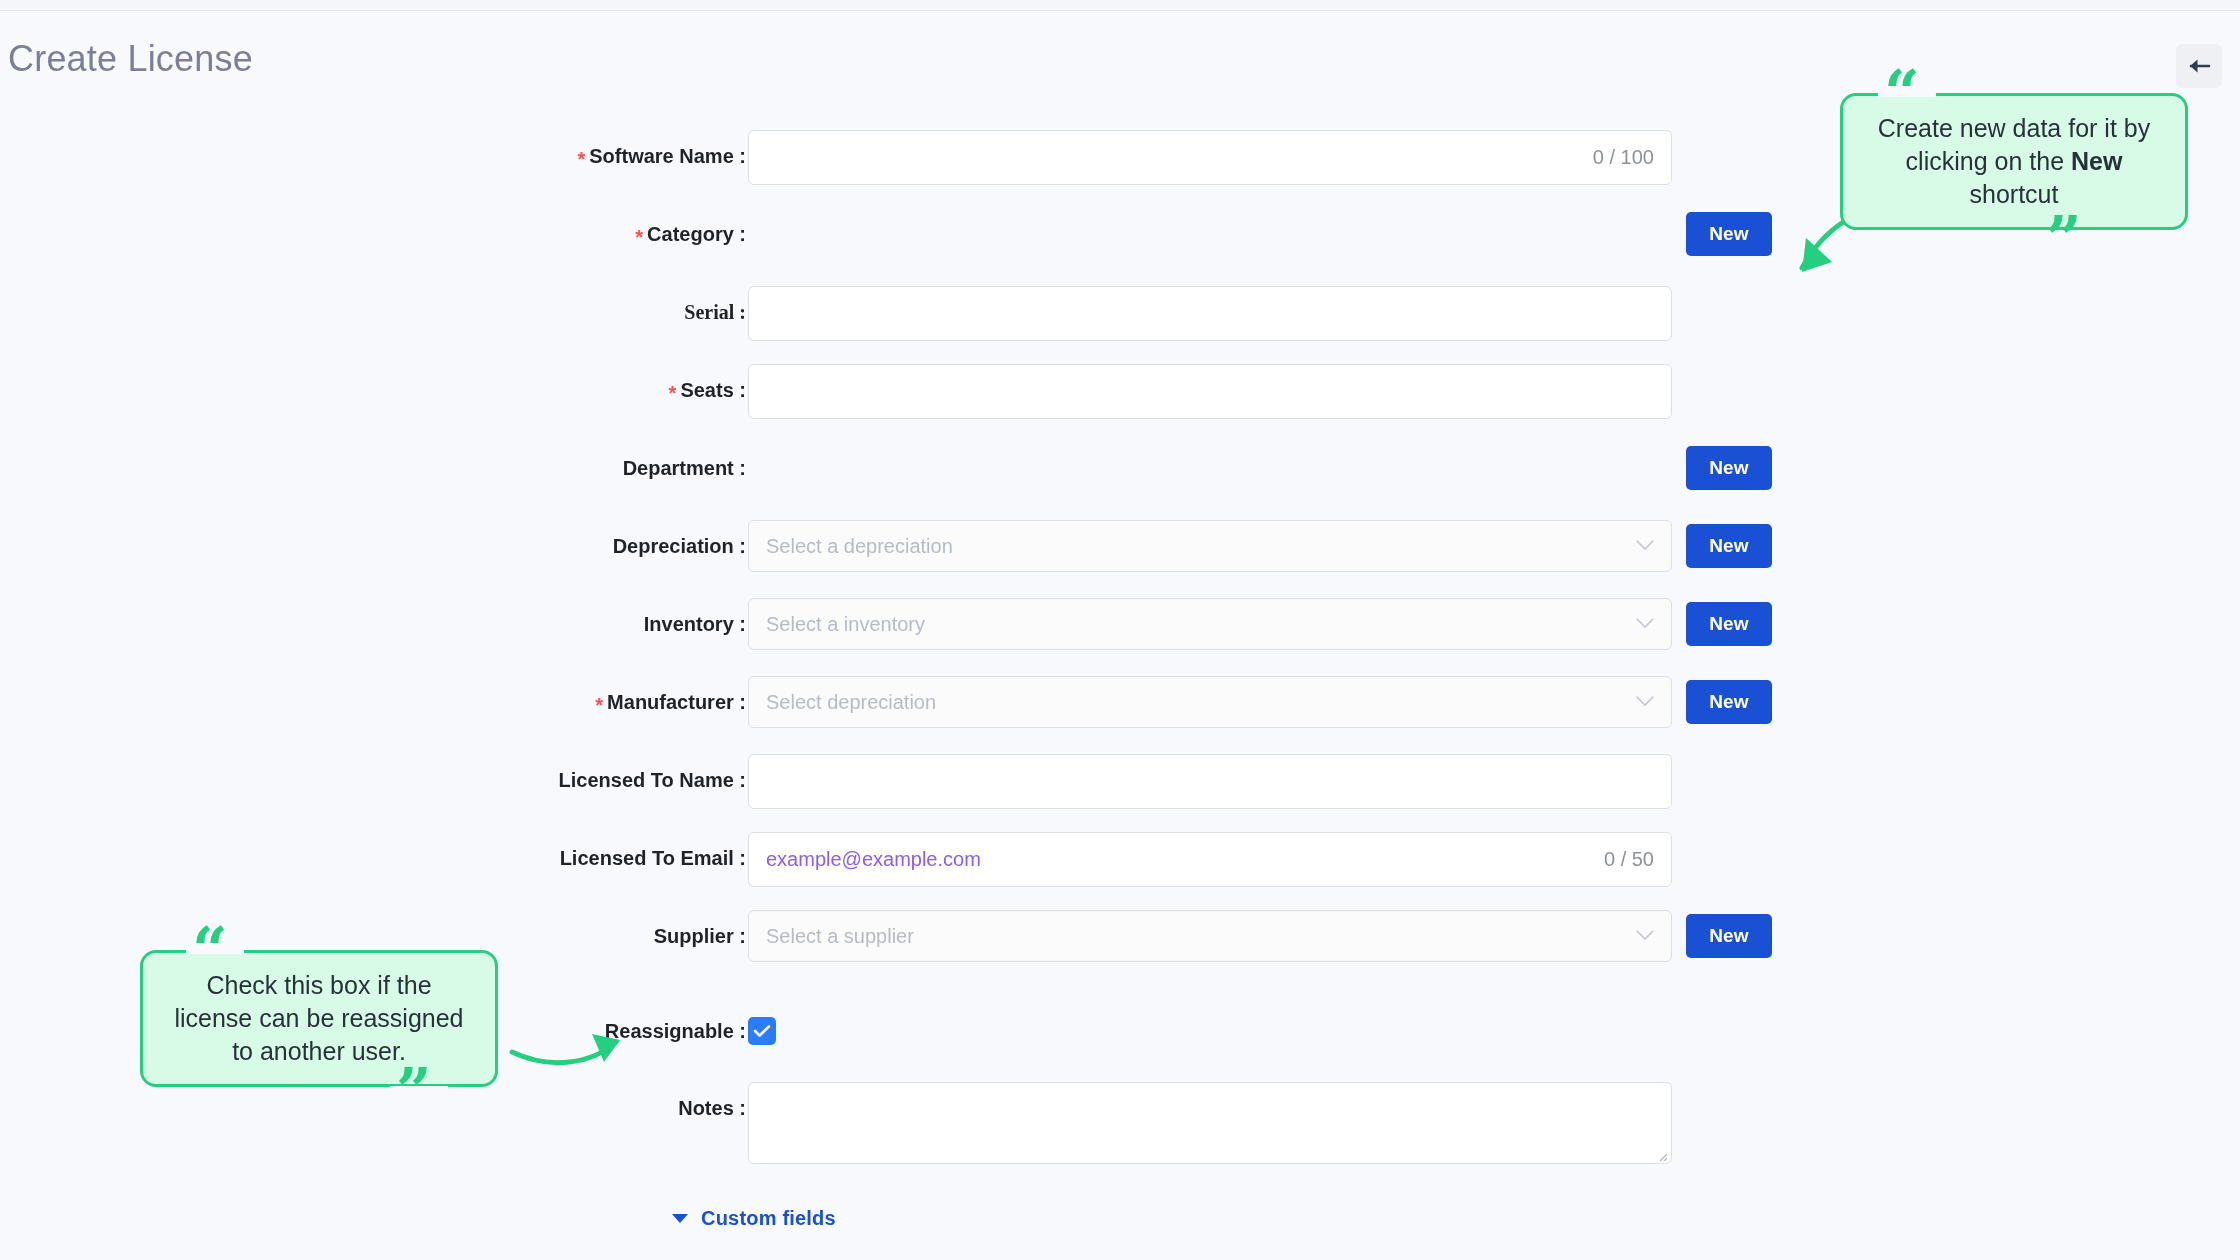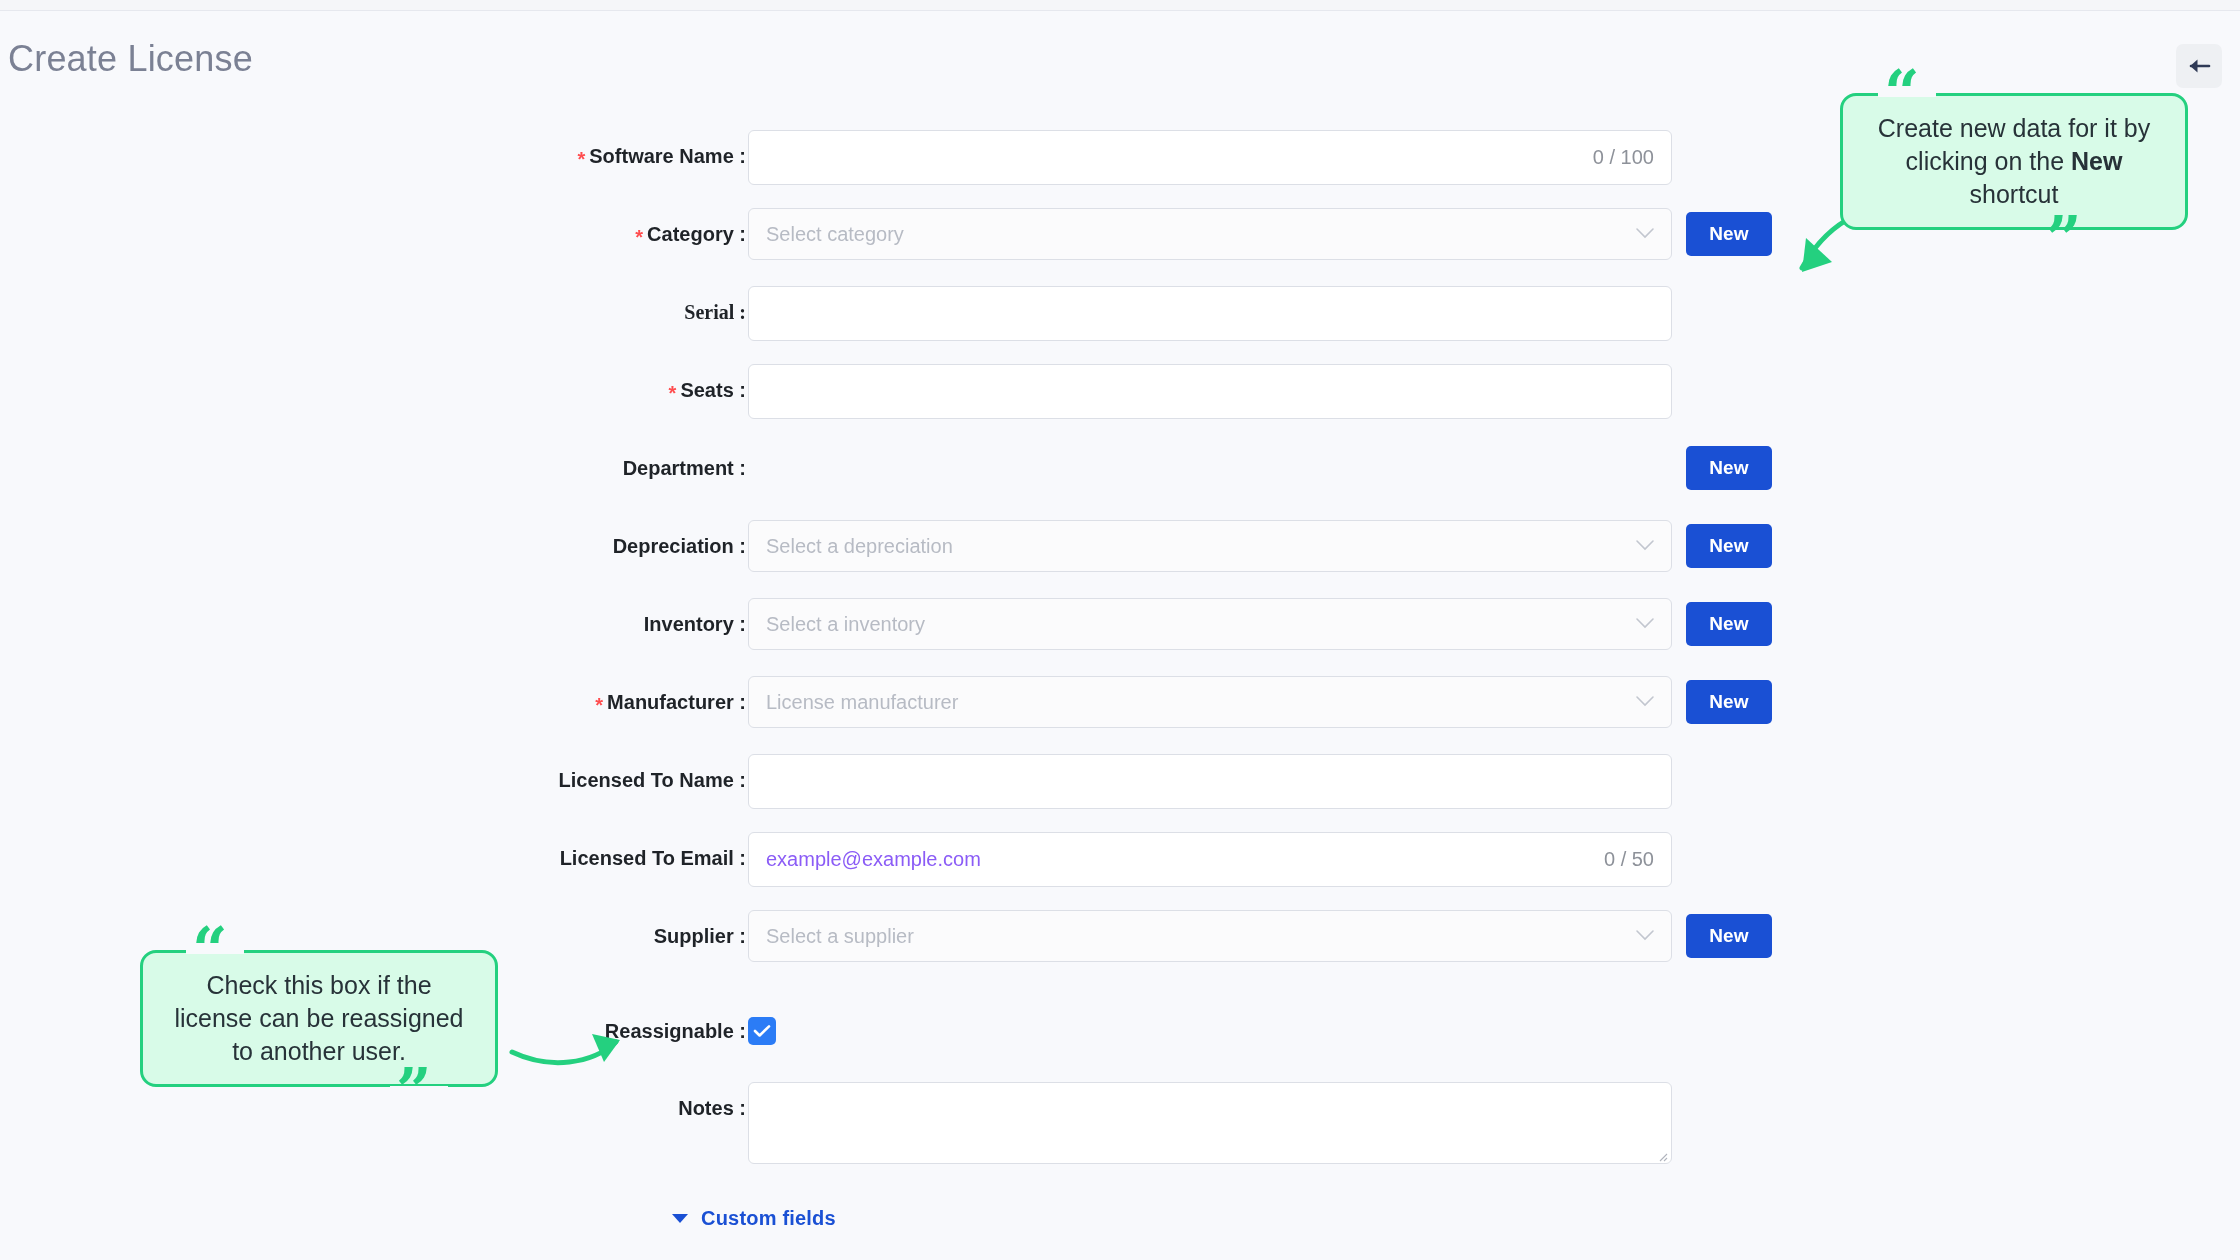--- a/index.html
+++ b/index.html
@@ -258,28 +258,20 @@
         <div class="lbl"><span class="req">*</span><span>Software Name :</span></div>
         <div class="ctl">
           <div class="input-box">
             <span class="ph"></span>
             <span class="counter">0 / 100</span>
           </div>
         </div>
       </div>
       <div class="row" style="top: 208px;">
         <div class="lbl"><span class="req">*</span><span>Category :</span></div>
-        <div class="ctl">
-          <div class="select-box">
-            <span class="ph">Select category</span>
-            <span class="chev"><svg width="20" height="12" viewBox="0 0 20 12">
-                <path d="M2 2 L10 10 L18 2" stroke="#c2c6cf" stroke-width="1.6" fill="none" stroke-linecap="round"></path>
-              </svg></span>
-          </div>
-        </div>
         <button class="newbtn">New</button>
       </div>
       <div class="row" style="top: 286px; font-family: Liberation Serif, serif;">
         <div class="lbl"><span>Serial :</span></div>
         <div class="ctl">
           <div class="input-box">
             <span class="ph"></span>
           </div>
         </div>
       </div>
@@ -316,21 +308,21 @@
                 <path d="M2 2 L10 10 L18 2" stroke="#c2c6cf" stroke-width="1.6" fill="none" stroke-linecap="round"></path>
               </svg></span>
           </div>
         </div>
         <button class="newbtn">New</button>
       </div>
       <div class="row" style="top: 676px;">
         <div class="lbl"><span class="req">*</span><span>Manufacturer :</span></div>
         <div class="ctl">
           <div class="select-box">
-            <span class="ph">License manufacturer</span>
+            <span class="ph">Select depreciation</span>
             <span class="chev"><svg width="20" height="12" viewBox="0 0 20 12">
                 <path d="M2 2 L10 10 L18 2" stroke="#c2c6cf" stroke-width="1.6" fill="none" stroke-linecap="round"></path>
               </svg></span>
           </div>
         </div>
         <button class="newbtn">New</button>
       </div>
       <div class="row" style="top: 754px;">
         <div class="lbl"><span>Licensed To Name :</span></div>
         <div class="ctl">

